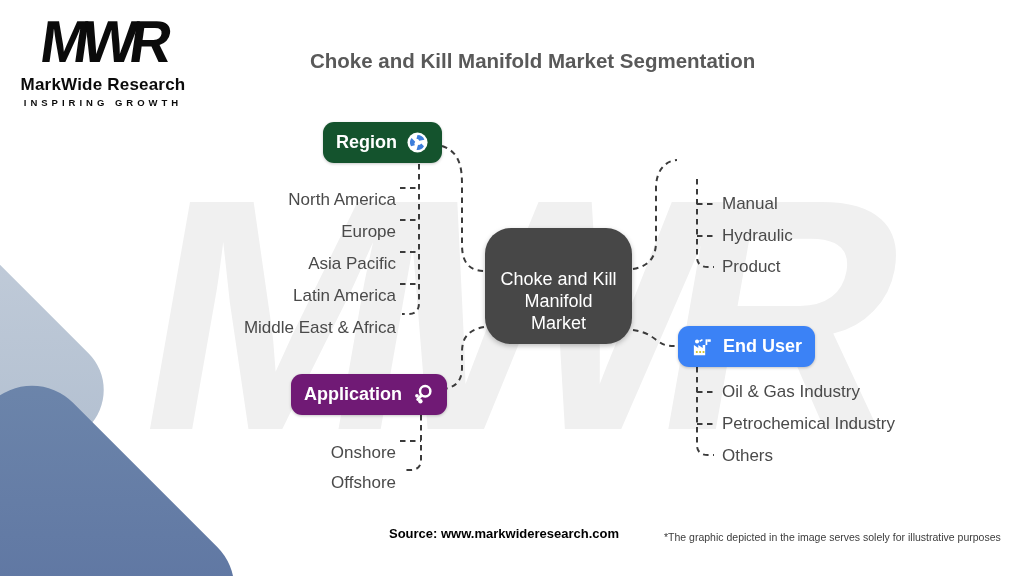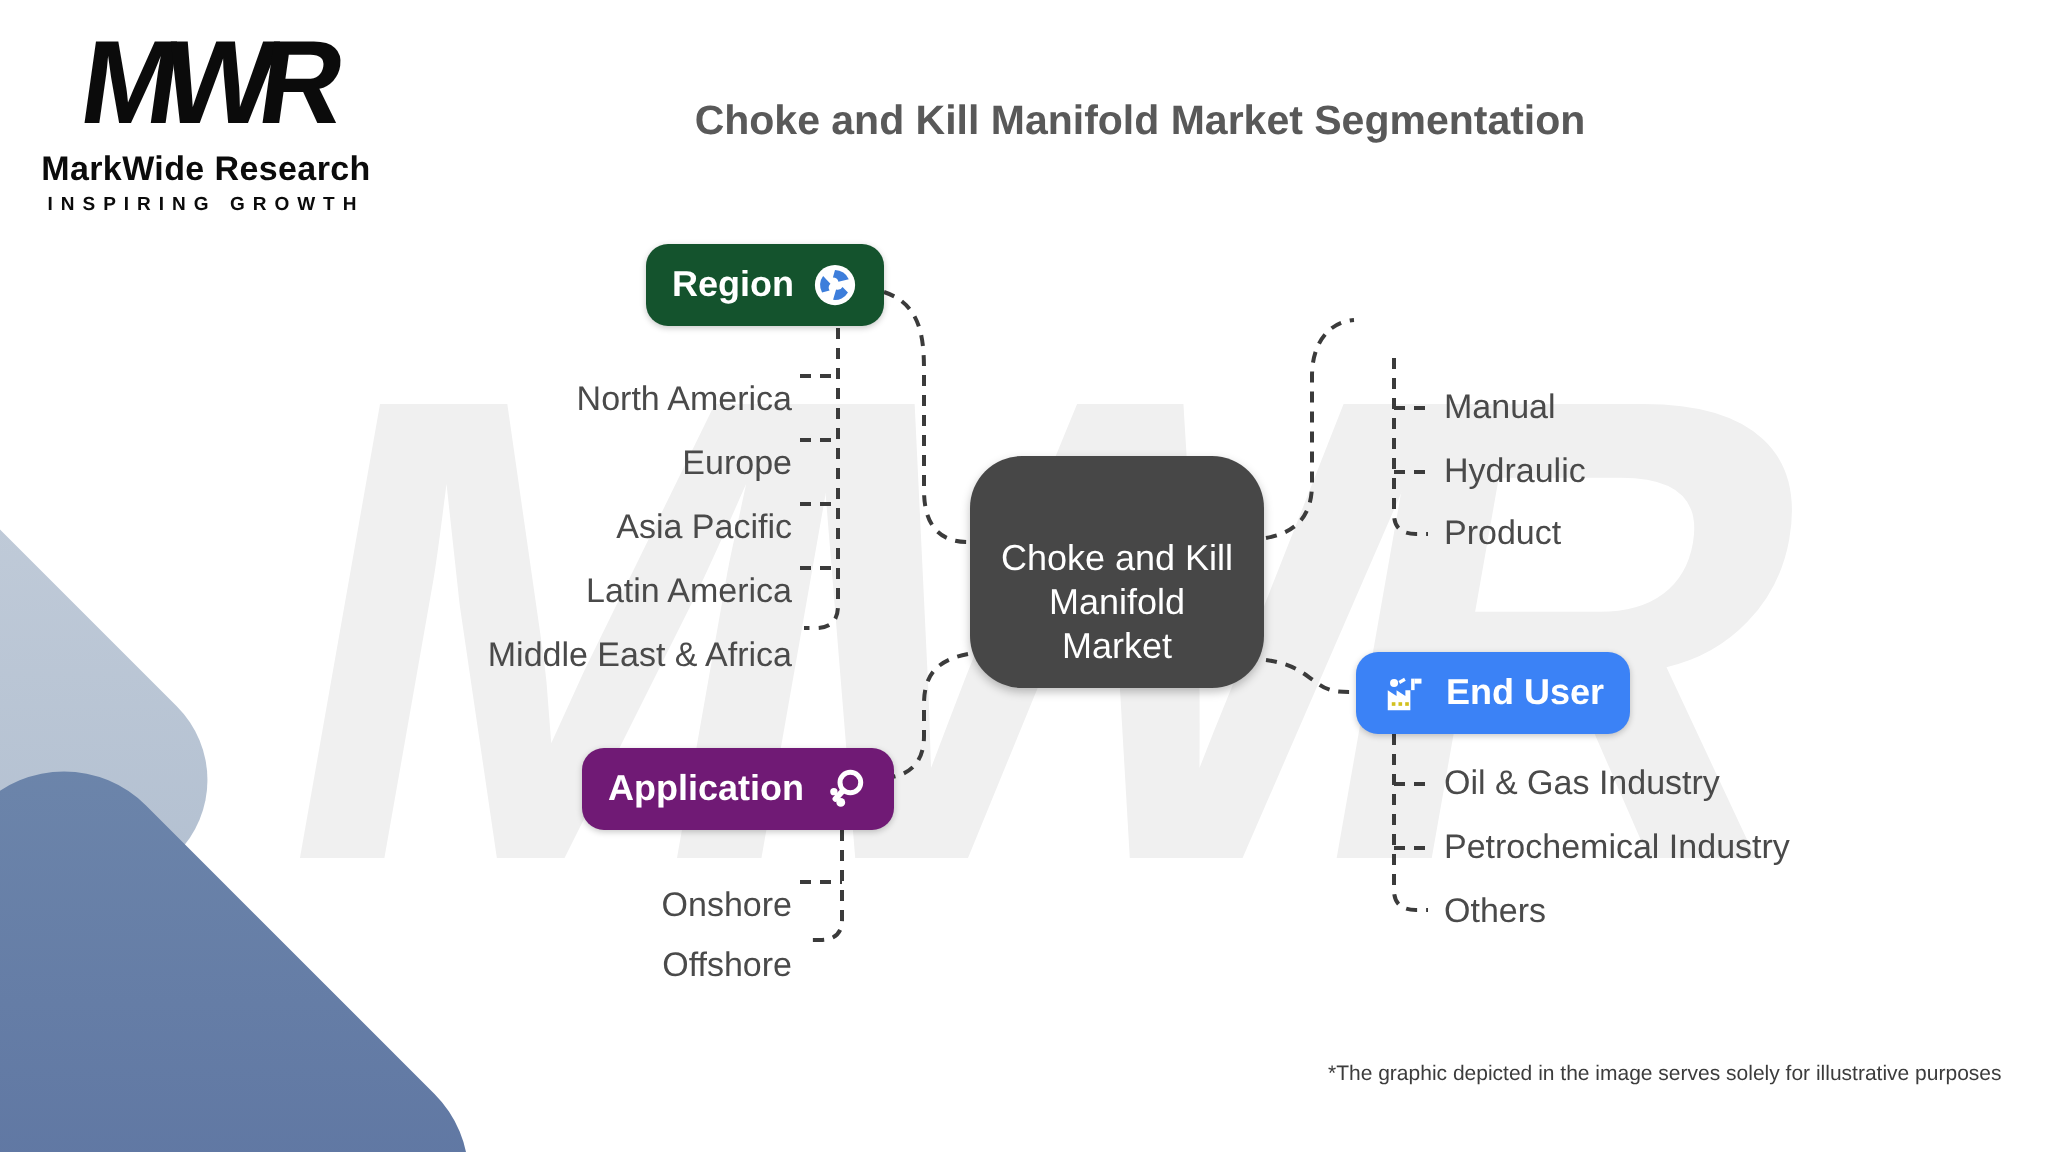--- a/index.html
+++ b/index.html
@@ -17,21 +17,21 @@
   .corner-light{left:-191px;top:259px;width:262px;height:262px;border-radius:52px;
     background:linear-gradient(135deg,#c3cdda 0%,#aab9cc 100%);}
   .corner-dark{left:-128px;top:428px;width:320px;height:320px;border-radius:58px;
     background:linear-gradient(135deg,#6d86ab 0%,#53699b 100%);}
   
   .logo{position:absolute;left:20px;top:12px;width:166px;text-align:center;z-index:3;color:#0b0b0b;}
   .logo-mark{font-size:58px;font-weight:bold;letter-spacing:-7px;transform:skewX(-8deg) scaleY(1.02);line-height:1.05;}
   .logo-company{font-size:17px;font-weight:bold;margin-top:2px;letter-spacing:0.2px;}
   .logo-tagline{font-size:9.5px;font-weight:bold;letter-spacing:4px;margin-top:2px;}
   
-  .title{position:absolute;left:310px;top:49px;width:520px;text-align:center;
+  .title{position:absolute;left:310px;top:49px;width:520px;text-align:left;
     font-size:20.5px;font-weight:bold;color:#595959;z-index:3;}
   
   .connectors{position:absolute;left:0;top:0;z-index:2;}
   .connectors path{fill:none;stroke:#3b3b3b;stroke-width:2;stroke-dasharray:5.5 4.5;}
   
   .node{position:absolute;height:41px;display:flex;align-items:center;gap:9px;
     padding:0 13px;border-radius:11px;color:#fff;font-size:18px;font-weight:bold;
     z-index:3;box-shadow:0 1px 3px rgba(0,0,0,.22);white-space:nowrap;}
   .node svg{flex:0 0 auto;display:block;}
   .node-center{position:absolute;left:485px;top:228px;width:147px;height:116px;
@@ -142,15 +142,16 @@
       <rect x="8.6" y="16.8" width="1.9" height="1.9" fill="#d2c01e"></rect>
       <rect x="12.1" y="16.8" width="1.9" height="1.9" fill="#d2c01e"></rect>
     </svg>
     <span>End User</span>
   </div>
 
   <div class="item" style="left:722px;top:380px;">Oil &amp; Gas Industry</div>
   <div class="item" style="left:722px;top:412px;">Petrochemical Industry</div>
   <div class="item" style="left:722px;top:444px;">Others</div>
 
+  <div class="source">Source: www.markwideresearch.com</div>
   <div class="disclaimer">*The graphic depicted in the image serves solely for illustrative purposes</div>
 
 </div>
 
 </body></html>

